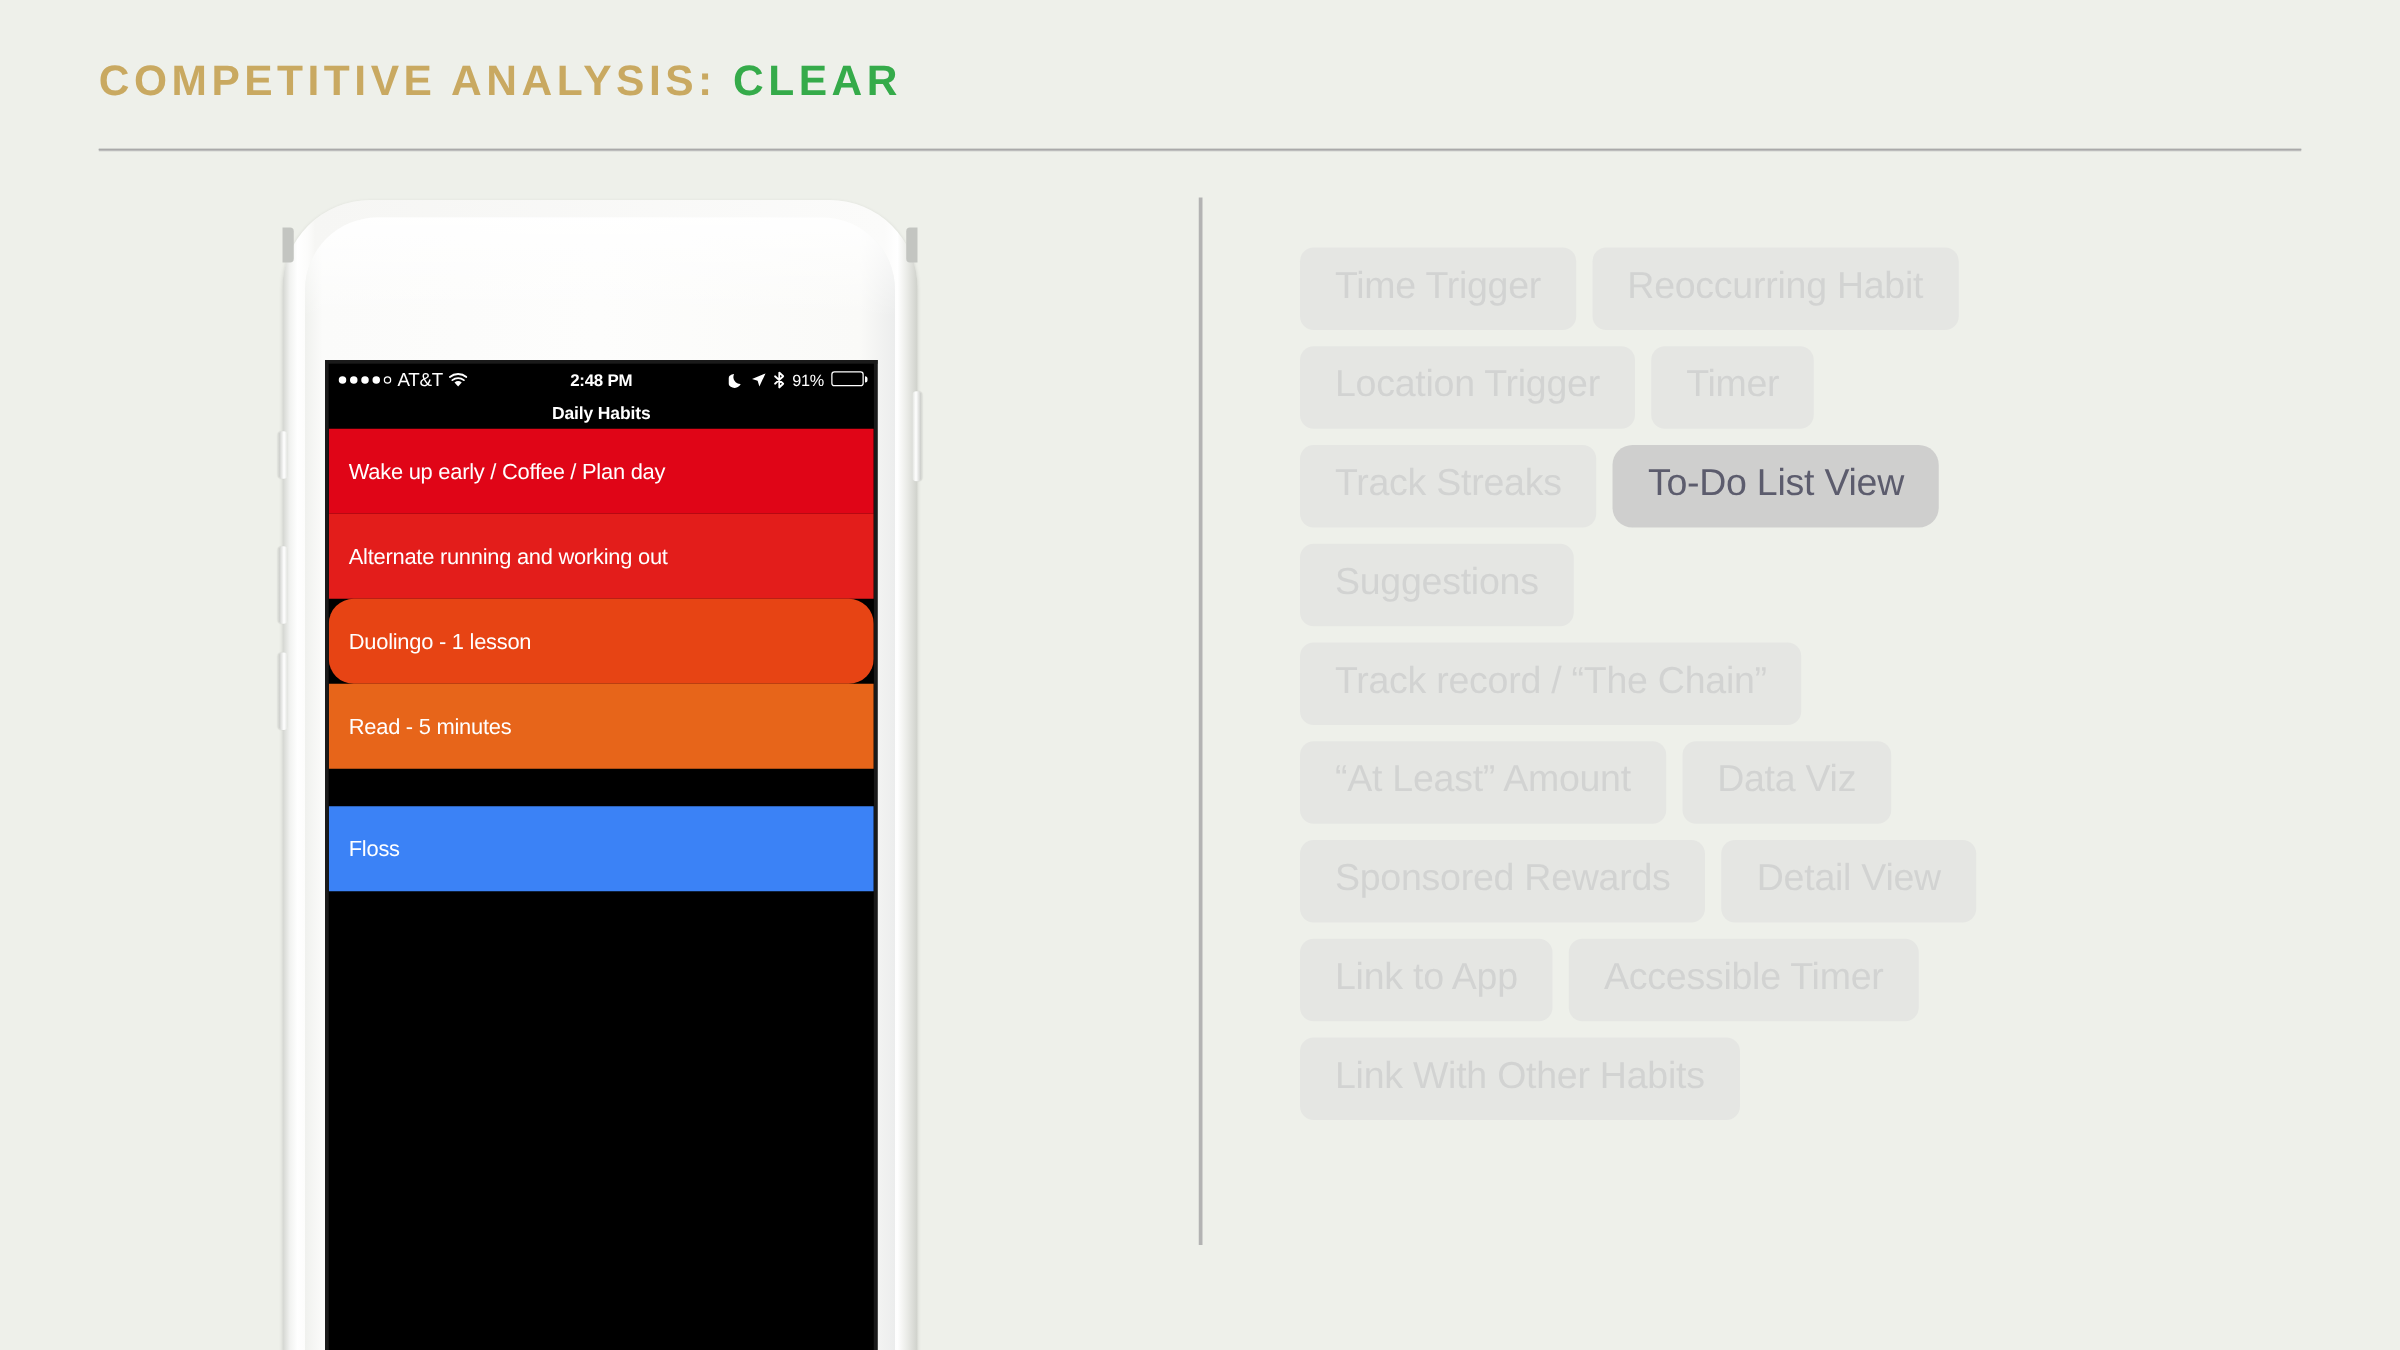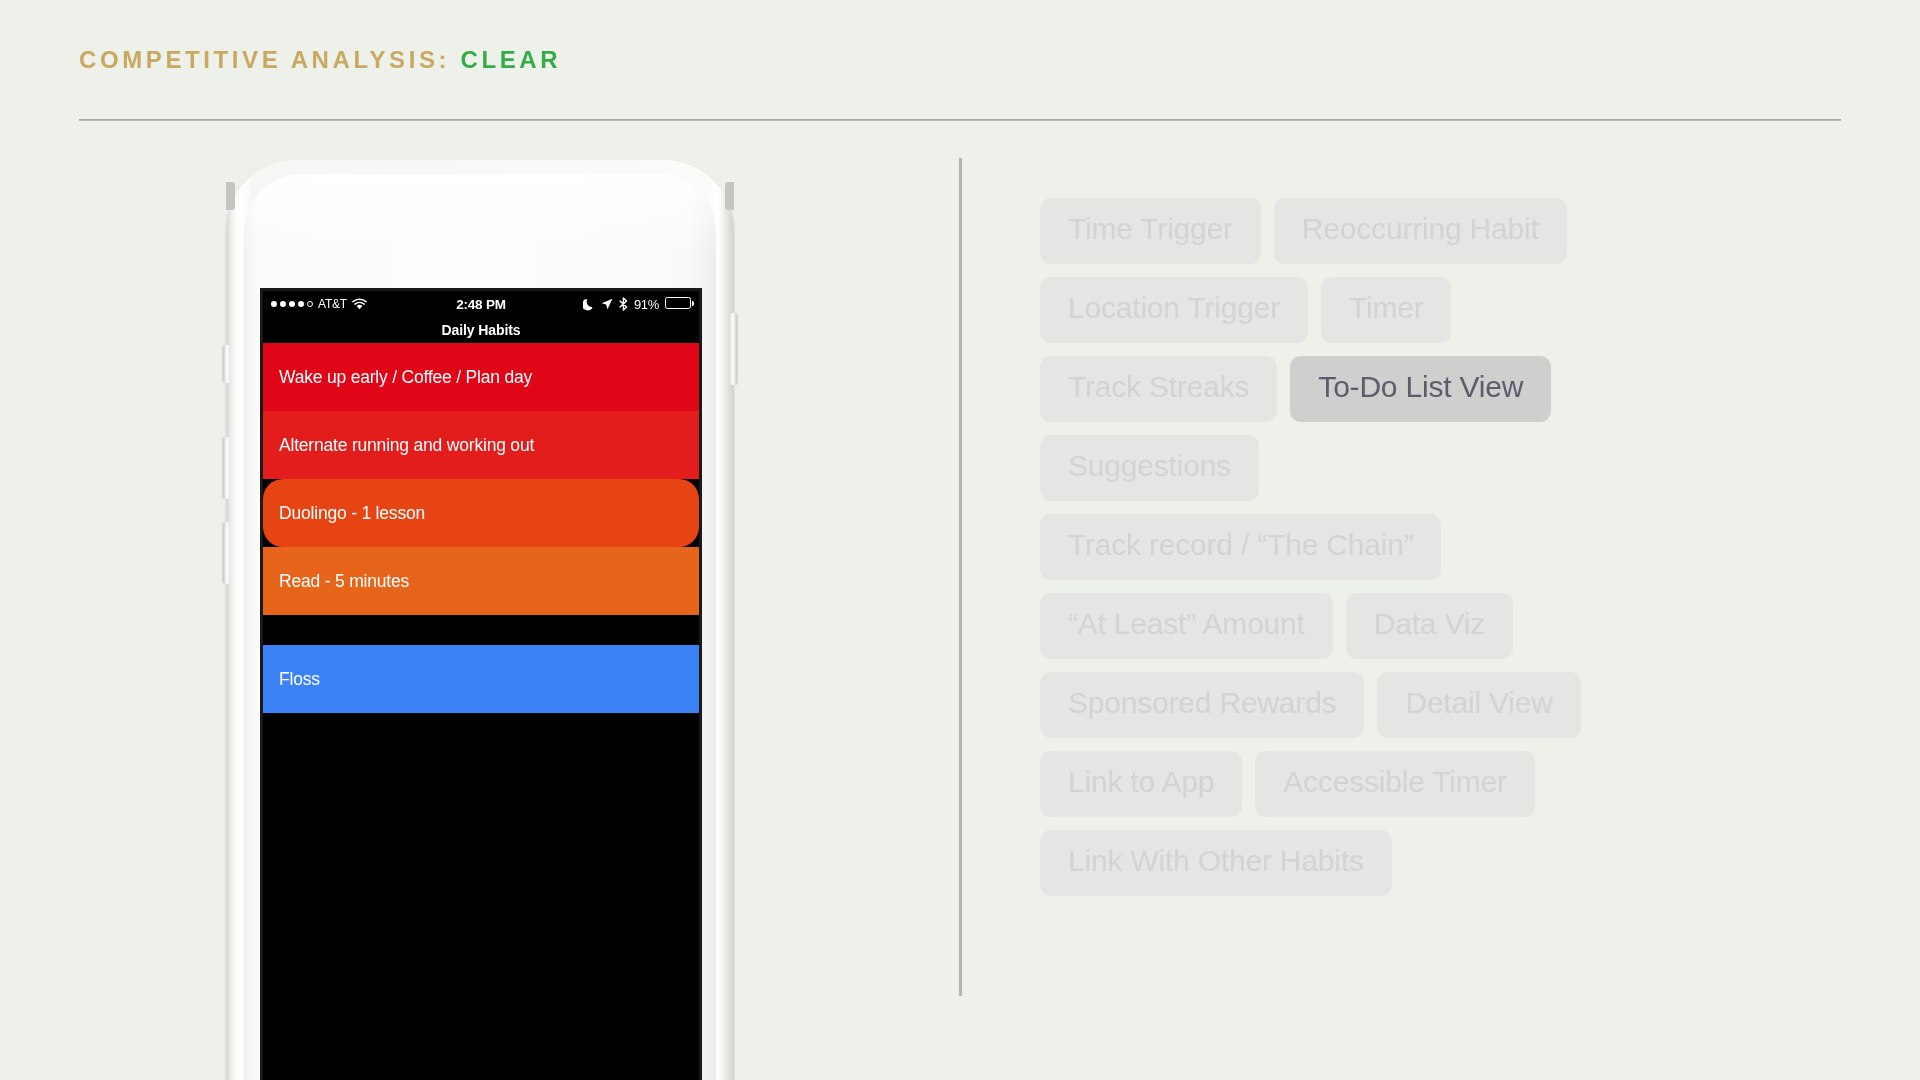--- a/index.html
+++ b/index.html
@@ -18,21 +18,21 @@
 
   
   #header {
     position: absolute;
     left: 79px;
     top: 48px;
     width: 1762px;
   }
 
   #page-title {
-    font-size: 24px;
+    font-size: 34px;
     font-weight: bold;
     letter-spacing: 3.6px;
     color: #c9a961;
     white-space: nowrap;
     line-height: 1;
   }
   #page-title .brand {
     color: #35ab4a;
   }
 
@@ -229,21 +229,21 @@
     background: #ffffff;
   }
   .signal-dot.empty {
     background: transparent;
     border: 1px solid #ffffff;
     width: 6px;
     height: 6px;
   }
 
   #carrier-name {
-    font-size: 12px;
+    font-size: 15px;
     letter-spacing: -0.2px;
   }
 
   #status-center {
     position: absolute;
     left: 0;
     right: 0;
     text-align: center;
     font-size: 13.5px;
     font-weight: bold;
@@ -338,20 +338,21 @@
   }
 
   .tag-pill.inactive {
     background: #e5e6e3;
     color: #d2d3d2;
   }
 
   .tag-pill.active {
     background: #cfcfce;
     color: #5c5c6d;
+    border-radius: 16px;
   }
 </style>
 </head>
 <body>
 
 <div id="header">
   <div id="page-title">
     <span>COMPETITIVE ANALYSIS:</span>
     <span class="brand">CLEAR</span>
   </div>

